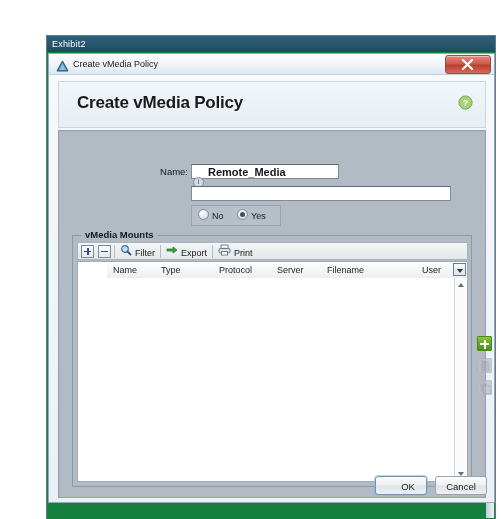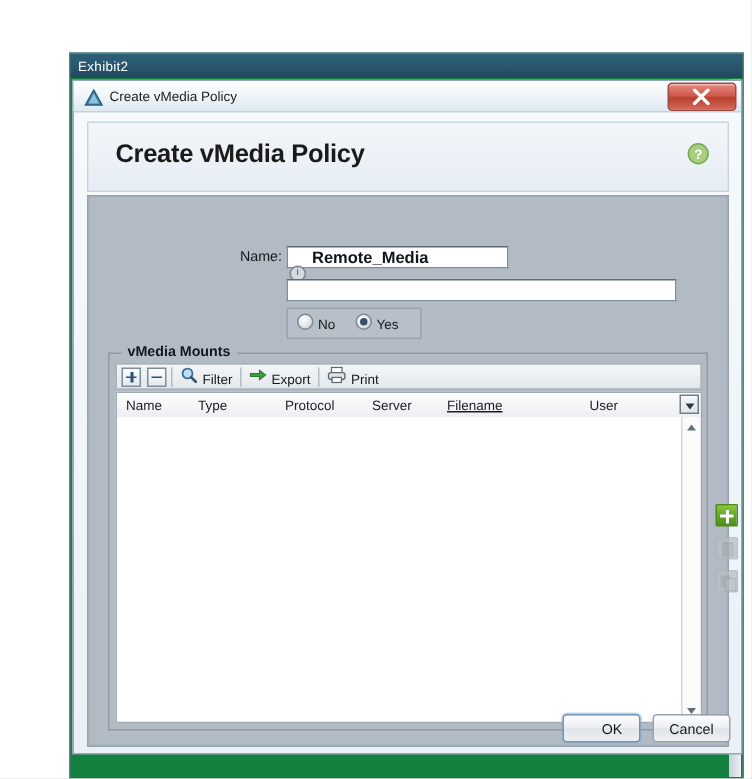--- a/index.html
+++ b/index.html
@@ -292,20 +292,21 @@
   
   .table-wrap {
     position: absolute;
     left: 4px;
     top: 25px;
     width: 391px;
     height: 221px;
     background: #ffffff;
     border: 1px solid #a0abb5;
     box-sizing: border-box;
+    padding-left: 29px;
   }
   .table-head {
     position: relative;
     height: 16px;
     background: linear-gradient(to bottom, #fcfdfd 0%, #eceff2 100%);
     border-bottom: 1px solid #b9c2ca;
     display: flex;
     align-items: center;
   }
   .th {
@@ -555,21 +556,21 @@
                 <span class="lbl">Print</span>
               </span>
             </div>
 
             <div class="table-wrap">
               <div class="table-head">
                 <div class="th" style="width:48px;">Name</div>
                 <div class="th" style="width:58px;">Type</div>
                 <div class="th" style="width:58px;">Protocol</div>
                 <div class="th" style="width:50px;">Server</div>
-                <div class="th" style="width:62px;text-decoration:underline;">Filename</div>
+                <div class="th" style="width:62px;">Filename</div>
                 <div class="th" style="width:32px;margin-left:33px;">User</div>
                 <div class="col-picker"></div>
               </div>
               <div class="table-body"></div>
               <div class="vscroll">
                 <div class="vs-arrow up"></div>
                 <div class="vs-arrow down"></div>
               </div>
             </div>
           </div>

